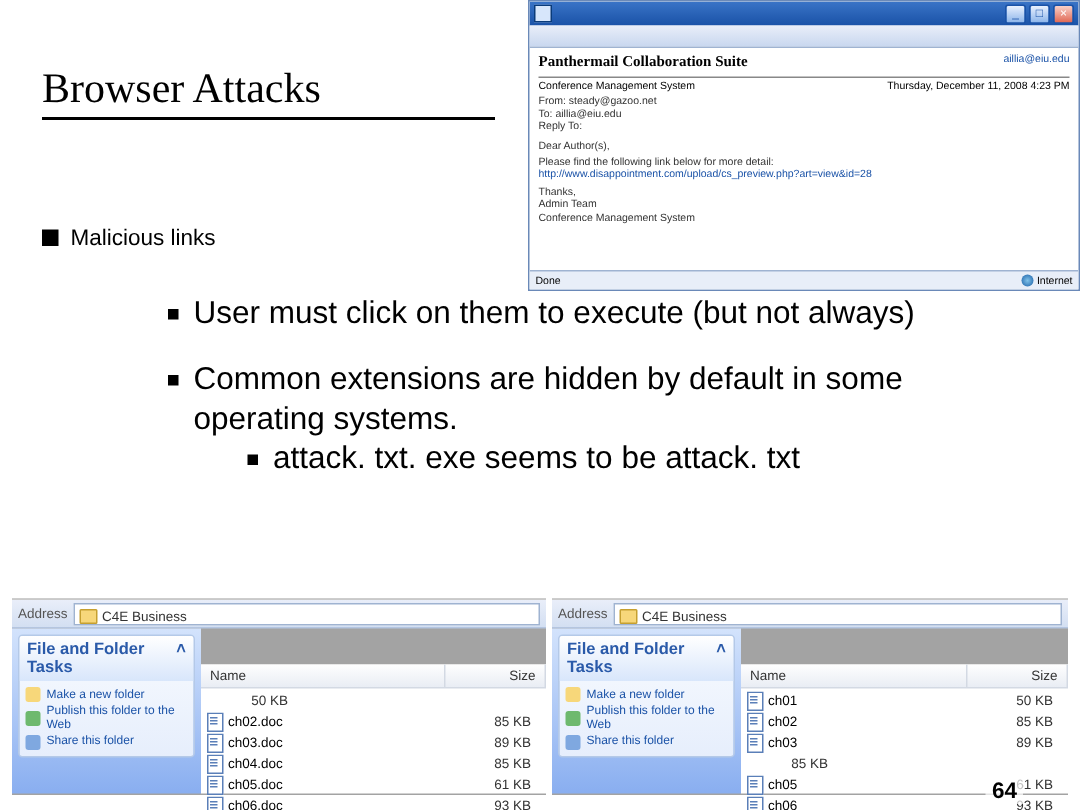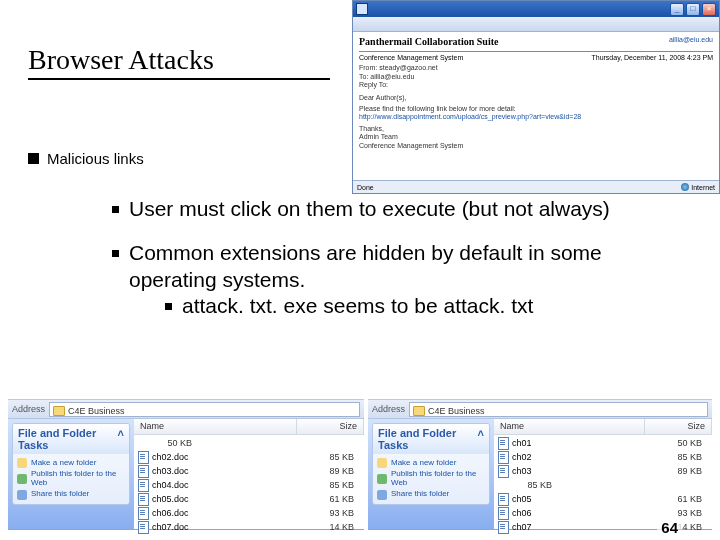--- a/index.html
+++ b/index.html
@@ -246,20 +246,21 @@
     font-size: 8px;
     color: #1a52a7;
     line-height: 1.1;
   }
   .tico { width:10px; height:10px; border-radius:2px; flex:0 0 auto; }
 
   .filelist {
     flex: 1;
     background: #fff;
     position: relative;
+    margin-top: 24px;
   }
   .cols {
     display: flex;
     height: 15px;
     border-bottom: 1px solid #d3d9e3;
     background: linear-gradient(#fefefe,#e9edf4);
   }
   .col { padding: 2px 6px; border-right: 1px solid #d3d9e3; font-size:9px; color:#333; }
   .col-name { flex: 1; }
   .col-size { width: 54px; text-align: right; }

